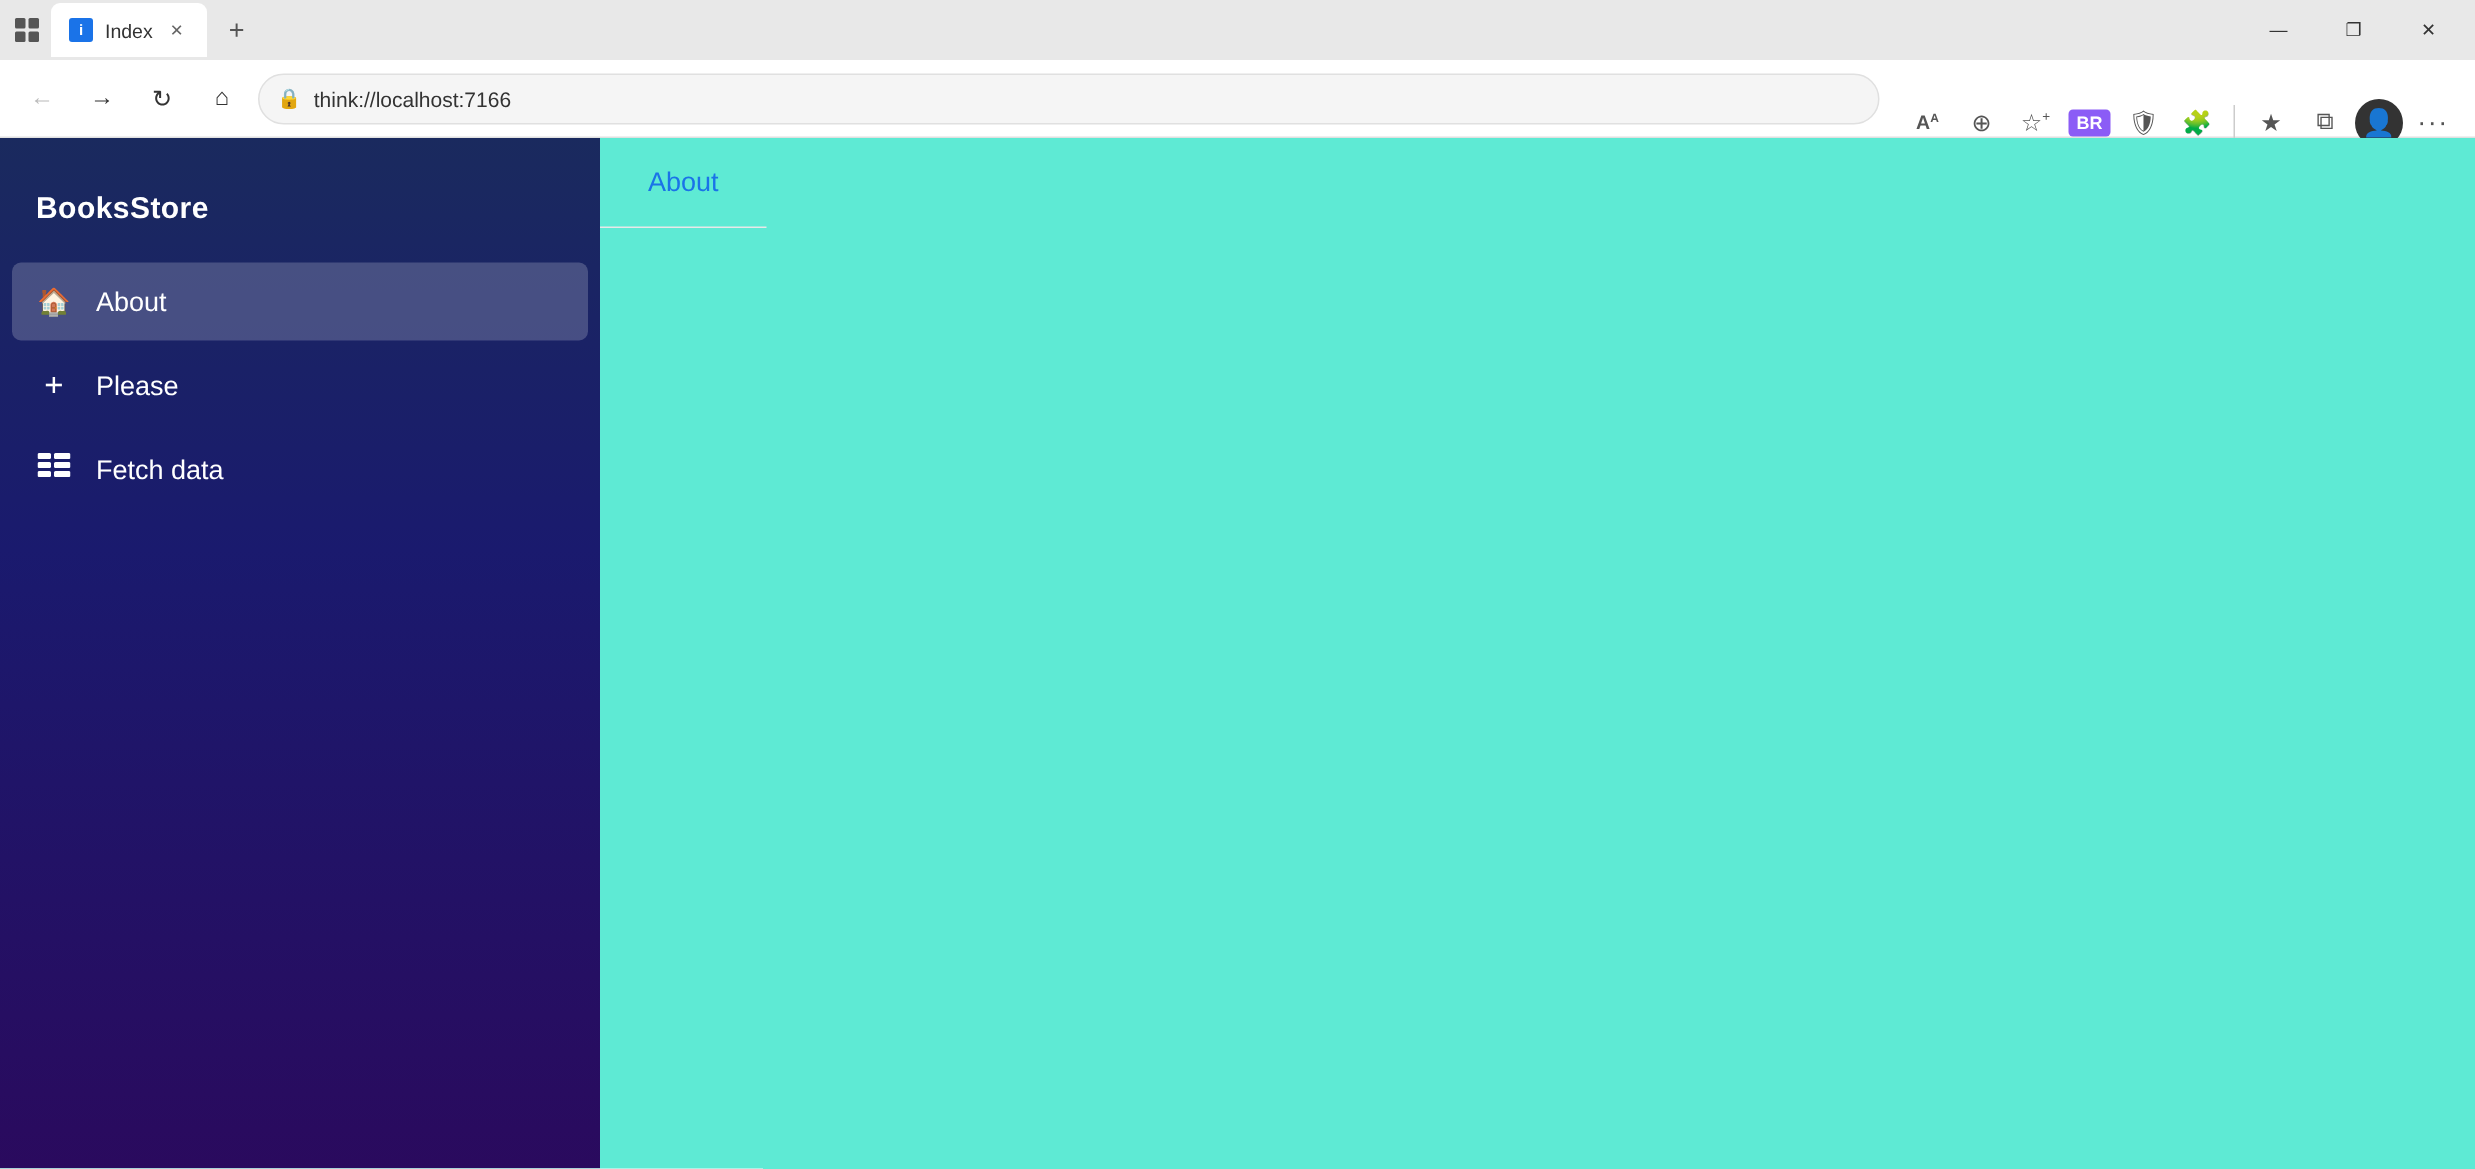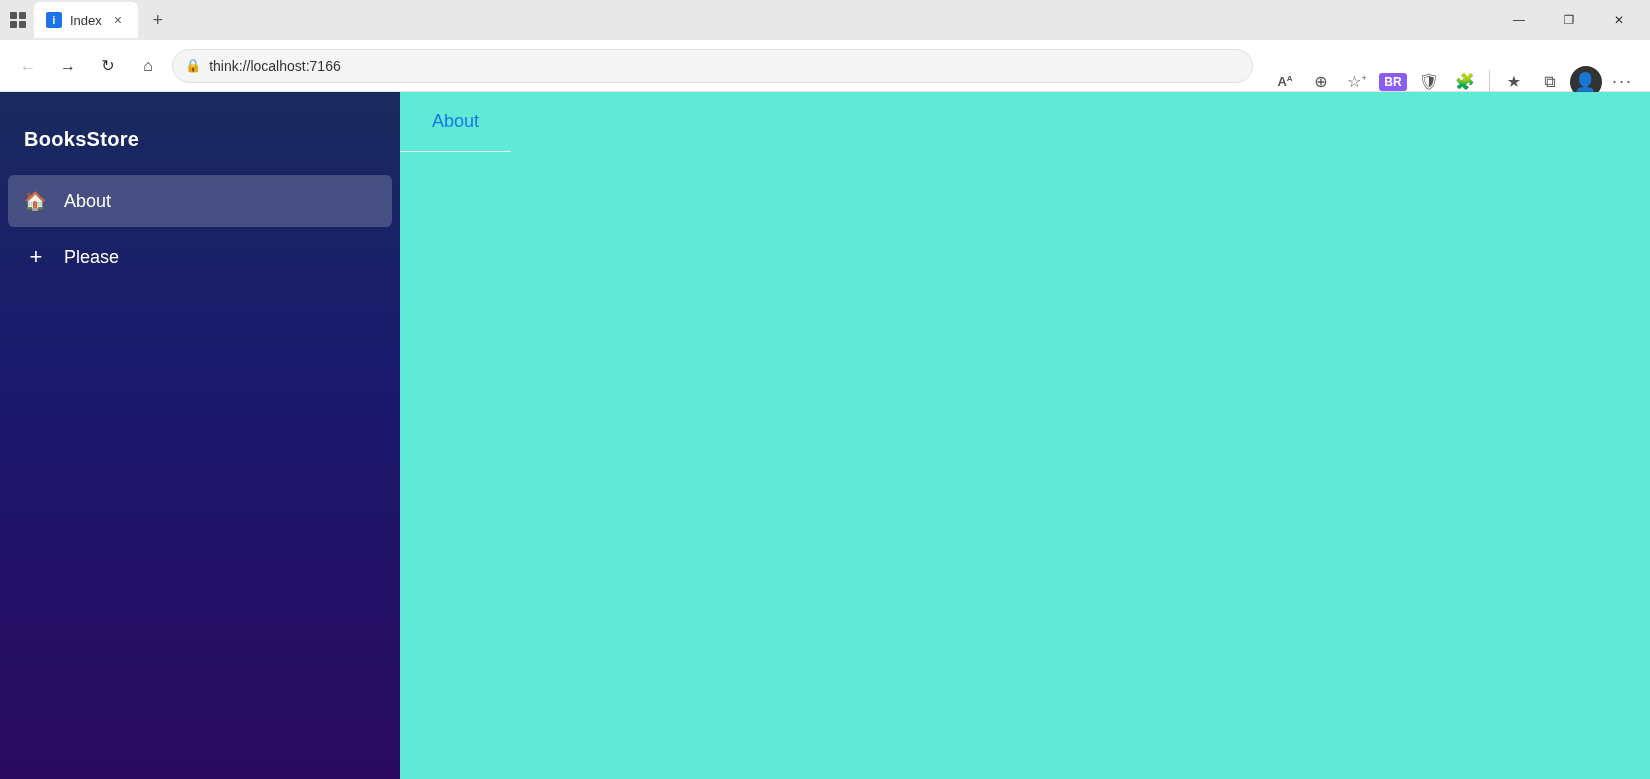--- a/index.html
+++ b/index.html
@@ -369,20 +369,33 @@
         <a class="sidebar-item active">
           <span class="sidebar-item-icon">🏠</span>
           <span>About</span>
         </a>
 
         <a class="sidebar-item">
           <span class="sidebar-item-icon" style="font-size:22px; font-weight:300; line-height:1;">+</span>
           <span>Please</span>
         </a>
 
+        <a class="sidebar-item">
+          <span class="sidebar-item-icon">
+            <svg width="22" height="22" viewBox="0 0 22 22" fill="white">
+              <rect x="0" y="0" width="9" height="4" rx="1"></rect>
+              <rect x="0" y="6" width="9" height="4" rx="1"></rect>
+              <rect x="0" y="12" width="9" height="4" rx="1"></rect>
+              <rect x="11" y="0" width="11" height="4" rx="1"></rect>
+              <rect x="11" y="6" width="11" height="4" rx="1"></rect>
+              <rect x="11" y="12" width="11" height="4" rx="1"></rect>
+            </svg>
+          </span>
+          <span>Fetch data</span>
+        </a>
 
       </nav>
     </div>
 
     <div class="main-content">
       <div class="top-nav">
         <a class="about-link">About</a>
       </div>
     </div>
 

